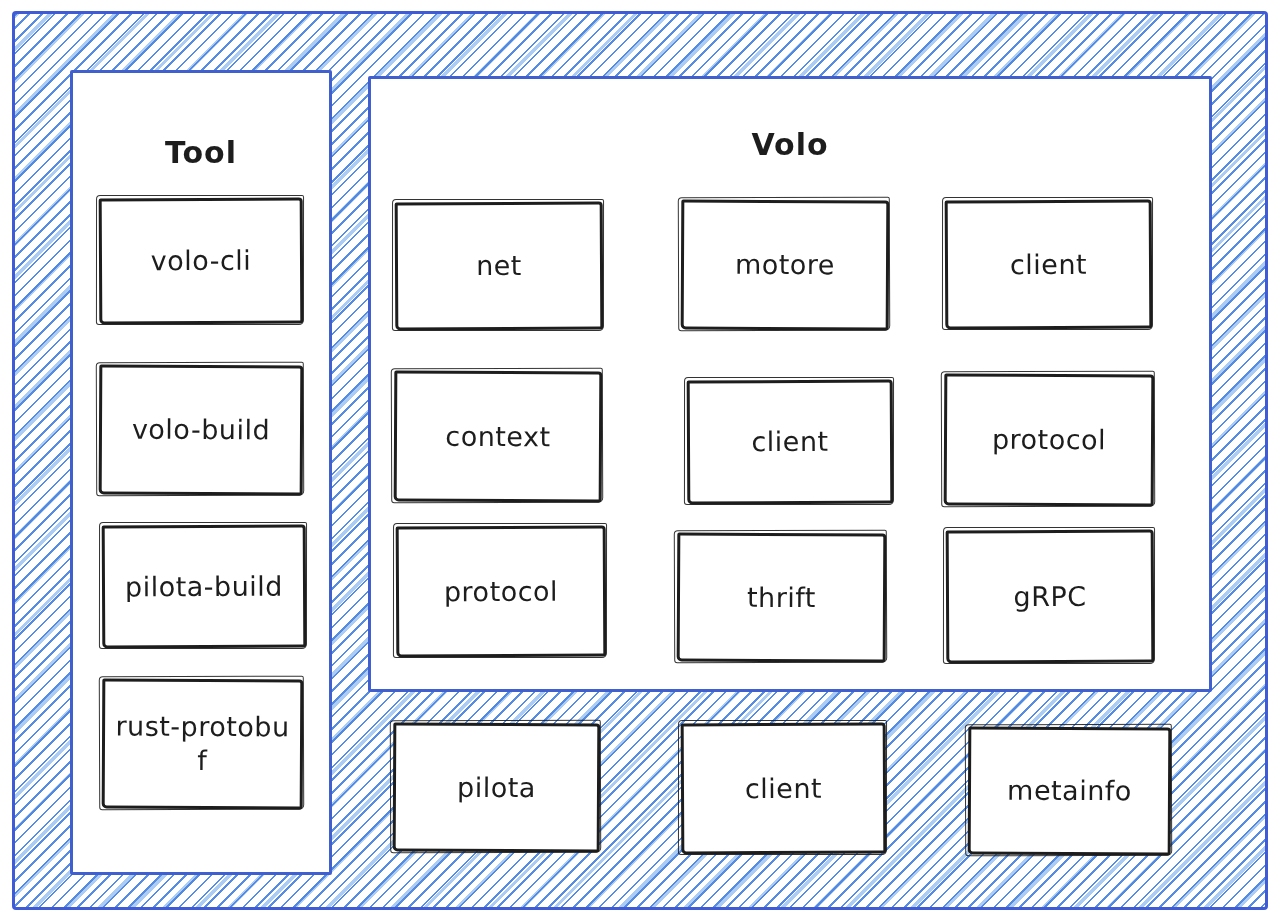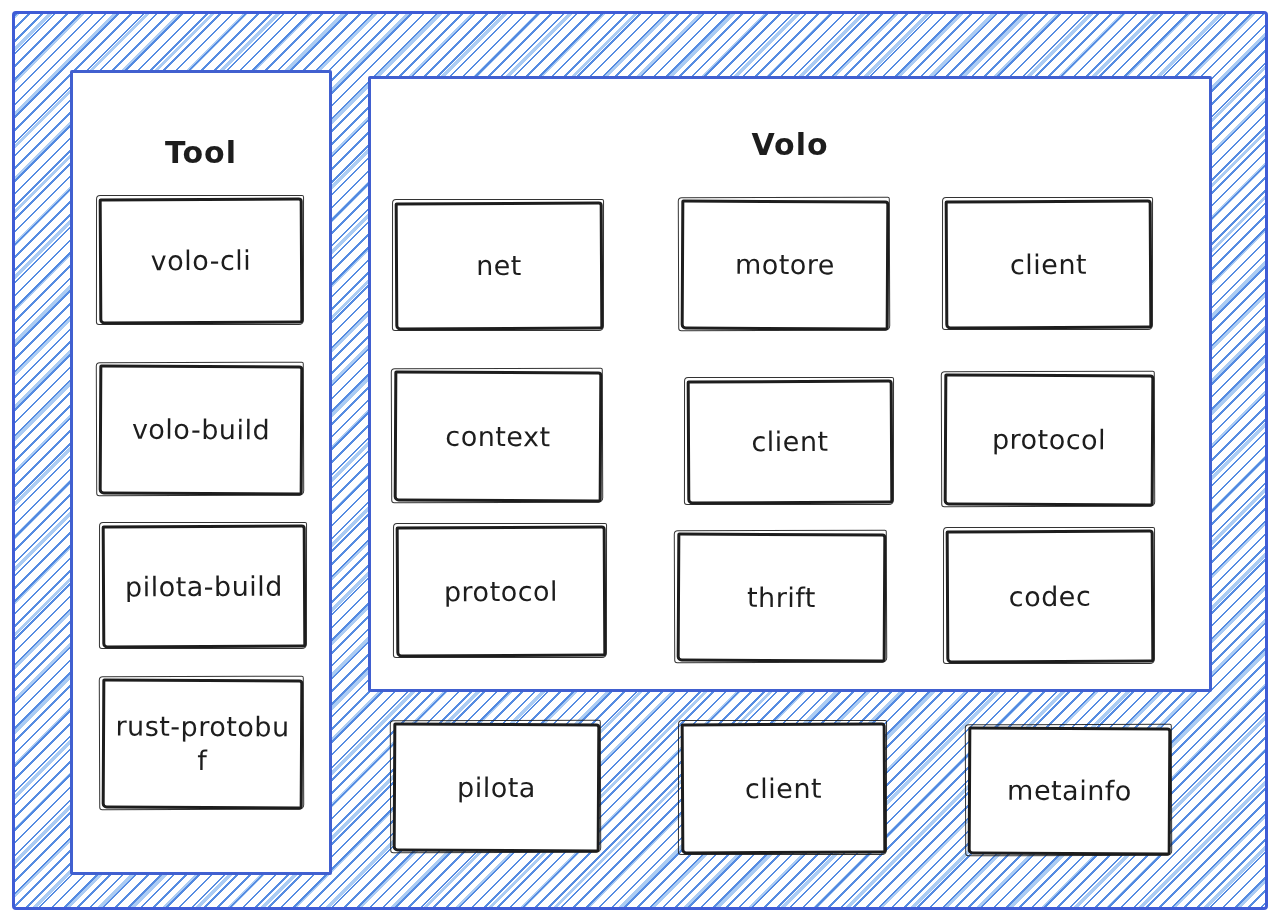--- a/index.html
+++ b/index.html
@@ -151,21 +151,21 @@
     <div class="node tilt-b n-protocol">
       <span>protocol</span>
     </div>
     <div class="node tilt-a n-discovery">
       <span>protocol</span>
     </div>
     <div class="node tilt-b n-thrift">
       <span>thrift</span>
     </div>
     <div class="node tilt-a n-grpc">
-      <span>codec</span>
+      <span>gRPC</span>
     </div>
 
     <div class="node tilt-b n-motore">
       <span>pilota</span>
     </div>
     <div class="node tilt-a n-pilota">
       <span>client</span>
     </div>
     <div class="node tilt-b n-metainfo">
       <span>metainfo</span>

